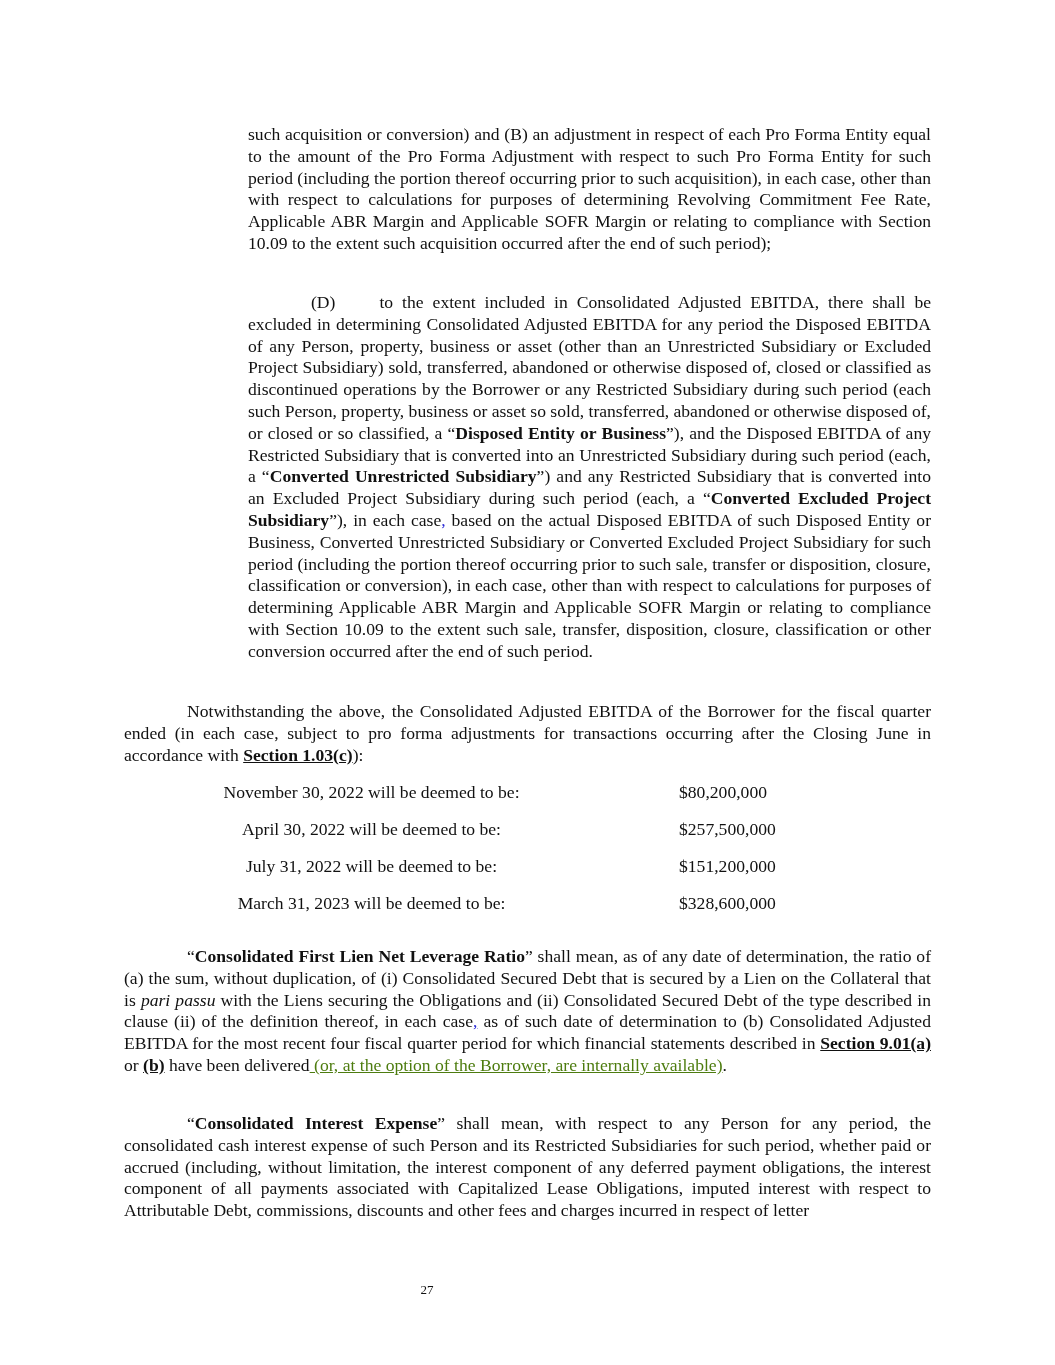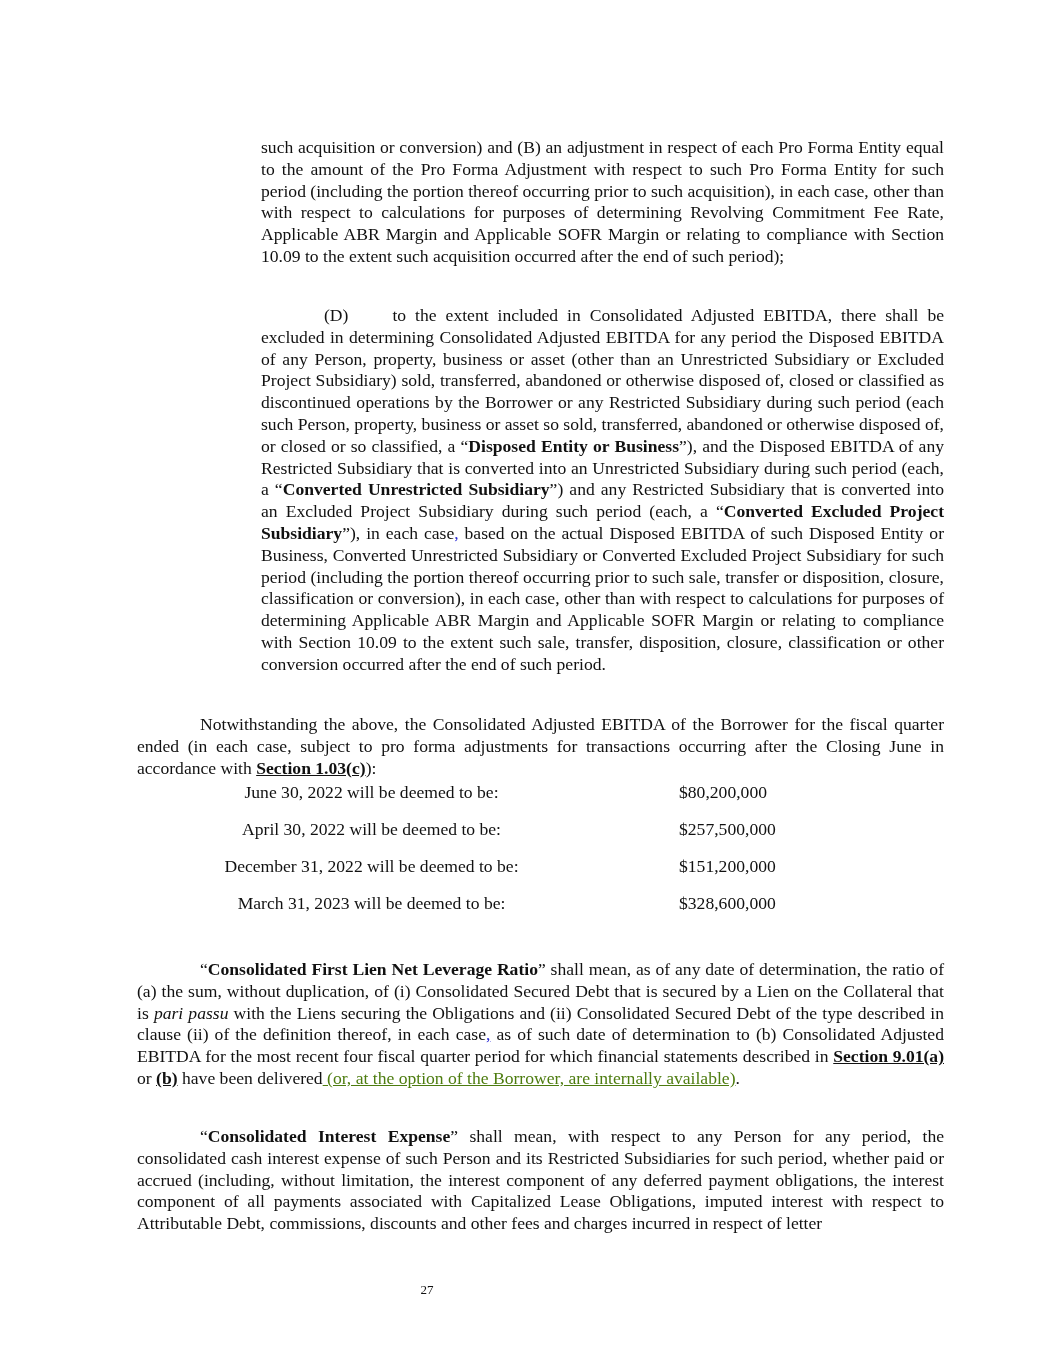--- a/index.html
+++ b/index.html
@@ -2,21 +2,21 @@
 <html><head>
 <meta charset="utf-8">
 <style>
   html, body { margin: 0; padding: 0; background: #ffffff; }
   body {
     width: 1055px; height: 1365px; position: relative; overflow: hidden;
     font-family: "Liberation Serif", "DejaVu Serif", serif;
     color: #111111; font-size: 17.6px; line-height: 21.8px;
   }
   .page { position: absolute; left: 0; top: 0; width: 1055px; height: 1365px; }
-  .block { position: absolute; text-align: justify; text-align-last: left; margin: 13px; }
+  .block { position: absolute; text-align: justify; text-align-last: left; margin: 0; }
   .indented { left: 248px; width: 683px; }
   .full { left: 124px; width: 807px; }
   .first-indent-d { text-indent: 63px; }
   .first-indent { text-indent: 63px; }
   .tab-gap { display: inline-block; width: 44px; text-indent: 0; }
   .bi { font-weight: bold; }
   .b { font-weight: bold; }
   .i { font-style: italic; }
   .u { text-decoration: underline; font-weight: bold; }
   .ins { color: #4d7c0f; text-decoration: underline; }
@@ -33,29 +33,29 @@
 <div class="page">
 
   <p class="block indented" style="top:124px;"><span>such acquisition or conversion) and (B) an adjustment in respect of each Pro Forma Entity equal to the amount of the Pro Forma Adjustment with respect to such Pro Forma Entity for such period (including the portion thereof occurring prior to such acquisition), in each case, other than with respect to calculations for purposes of determining Revolving Commitment Fee Rate, Applicable ABR Margin and Applicable SOFR Margin or relating to compliance with Section 10.09 to the extent such acquisition occurred after the end of such period);</span></p>
 
   <p class="block indented first-indent-d" style="top:292px;"><span>(D)</span><span class="tab-gap"></span><span>to the extent included in Consolidated Adjusted EBITDA, there shall be excluded in determining Consolidated Adjusted EBITDA for any period the Disposed EBITDA of any Person, property, business or asset (other than an Unrestricted Subsidiary or Excluded Project Subsidiary) sold, transferred, abandoned or otherwise disposed of, closed or classified as discontinued operations by the Borrower or any Restricted Subsidiary during such period (each such Person, property, business or asset so sold, transferred, abandoned or otherwise disposed of, or closed or so classified, a “</span><span class="bi">Disposed Entity or Business</span><span>”), and the Disposed EBITDA of any Restricted Subsidiary that is converted into an Unrestricted Subsidiary during such period (each, a “</span><span class="bi">Converted Unrestricted Subsidiary</span><span>”) and any Restricted Subsidiary that is converted into an Excluded Project Subsidiary during such period (each, a “</span><span class="bi">Converted Excluded Project Subsidiary</span><span>”), in each case</span><span class="ins-comma">,</span><span> based on the actual Disposed EBITDA of such Disposed Entity or Business, Converted Unrestricted Subsidiary or Converted Excluded Project Subsidiary for such period (including the portion thereof occurring prior to such sale, transfer or disposition, closure, classification or conversion), in each case, other than with respect to calculations for purposes of determining Applicable ABR Margin and Applicable SOFR Margin or relating to compliance with Section 10.09 to the extent such sale, transfer, disposition, closure, classification or other conversion occurred after the end of such period.</span></p>
 
   <p class="block full first-indent" style="top:701px;"><span>Notwithstanding the above, the Consolidated Adjusted EBITDA of the Borrower for the fiscal quarter ended (in each case, subject to pro forma adjustments for transactions occurring after the Closing June in accordance with </span><span class="u">Section 1.03(c)</span><span>):</span></p>
 
   <div class="table" style="top:782px;">
     <div class="row" style="top:0px;">
-      <span class="lbl">June 30, 2022 will be deemed to be:</span>
+      <span class="lbl">November 30, 2022 will be deemed to be:</span>
       <span class="val">$80,200,000</span>
     </div>
     <div class="row" style="top:37px;">
       <span class="lbl">April 30, 2022 will be deemed to be:</span>
       <span class="val">$257,500,000</span>
     </div>
     <div class="row" style="top:74px;">
-      <span class="lbl">December 31, 2022 will be deemed to be:</span>
+      <span class="lbl">July 31, 2022 will be deemed to be:</span>
       <span class="val">$151,200,000</span>
     </div>
     <div class="row" style="top:111px;">
       <span class="lbl">March 31, 2023 will be deemed to be:</span>
       <span class="val">$328,600,000</span>
     </div>
   </div>
 
   <p class="block full first-indent" style="top:946px;"><span>“</span><span class="b">Consolidated First Lien Net Leverage Ratio</span><span>” shall mean, as of any date of determination, the ratio of (a) the sum, without duplication, of (i) Consolidated Secured Debt that is secured by a Lien on the Collateral that is </span><span class="i">pari passu</span><span> with the Liens securing the Obligations and (ii) Consolidated Secured Debt of the type described in clause (ii) of the definition thereof, in each case</span><span class="ins-comma">,</span><span> as of such date of determination to (b) Consolidated Adjusted EBITDA for the most recent four fiscal quarter period for which financial statements described in </span><span class="u">Section 9.01(a)</span><span> or </span><span class="u">(b)</span><span> have been delivered</span><span class="ins"> (or, at the option of the Borrower, are internally available)</span><span>.</span></p>
 

